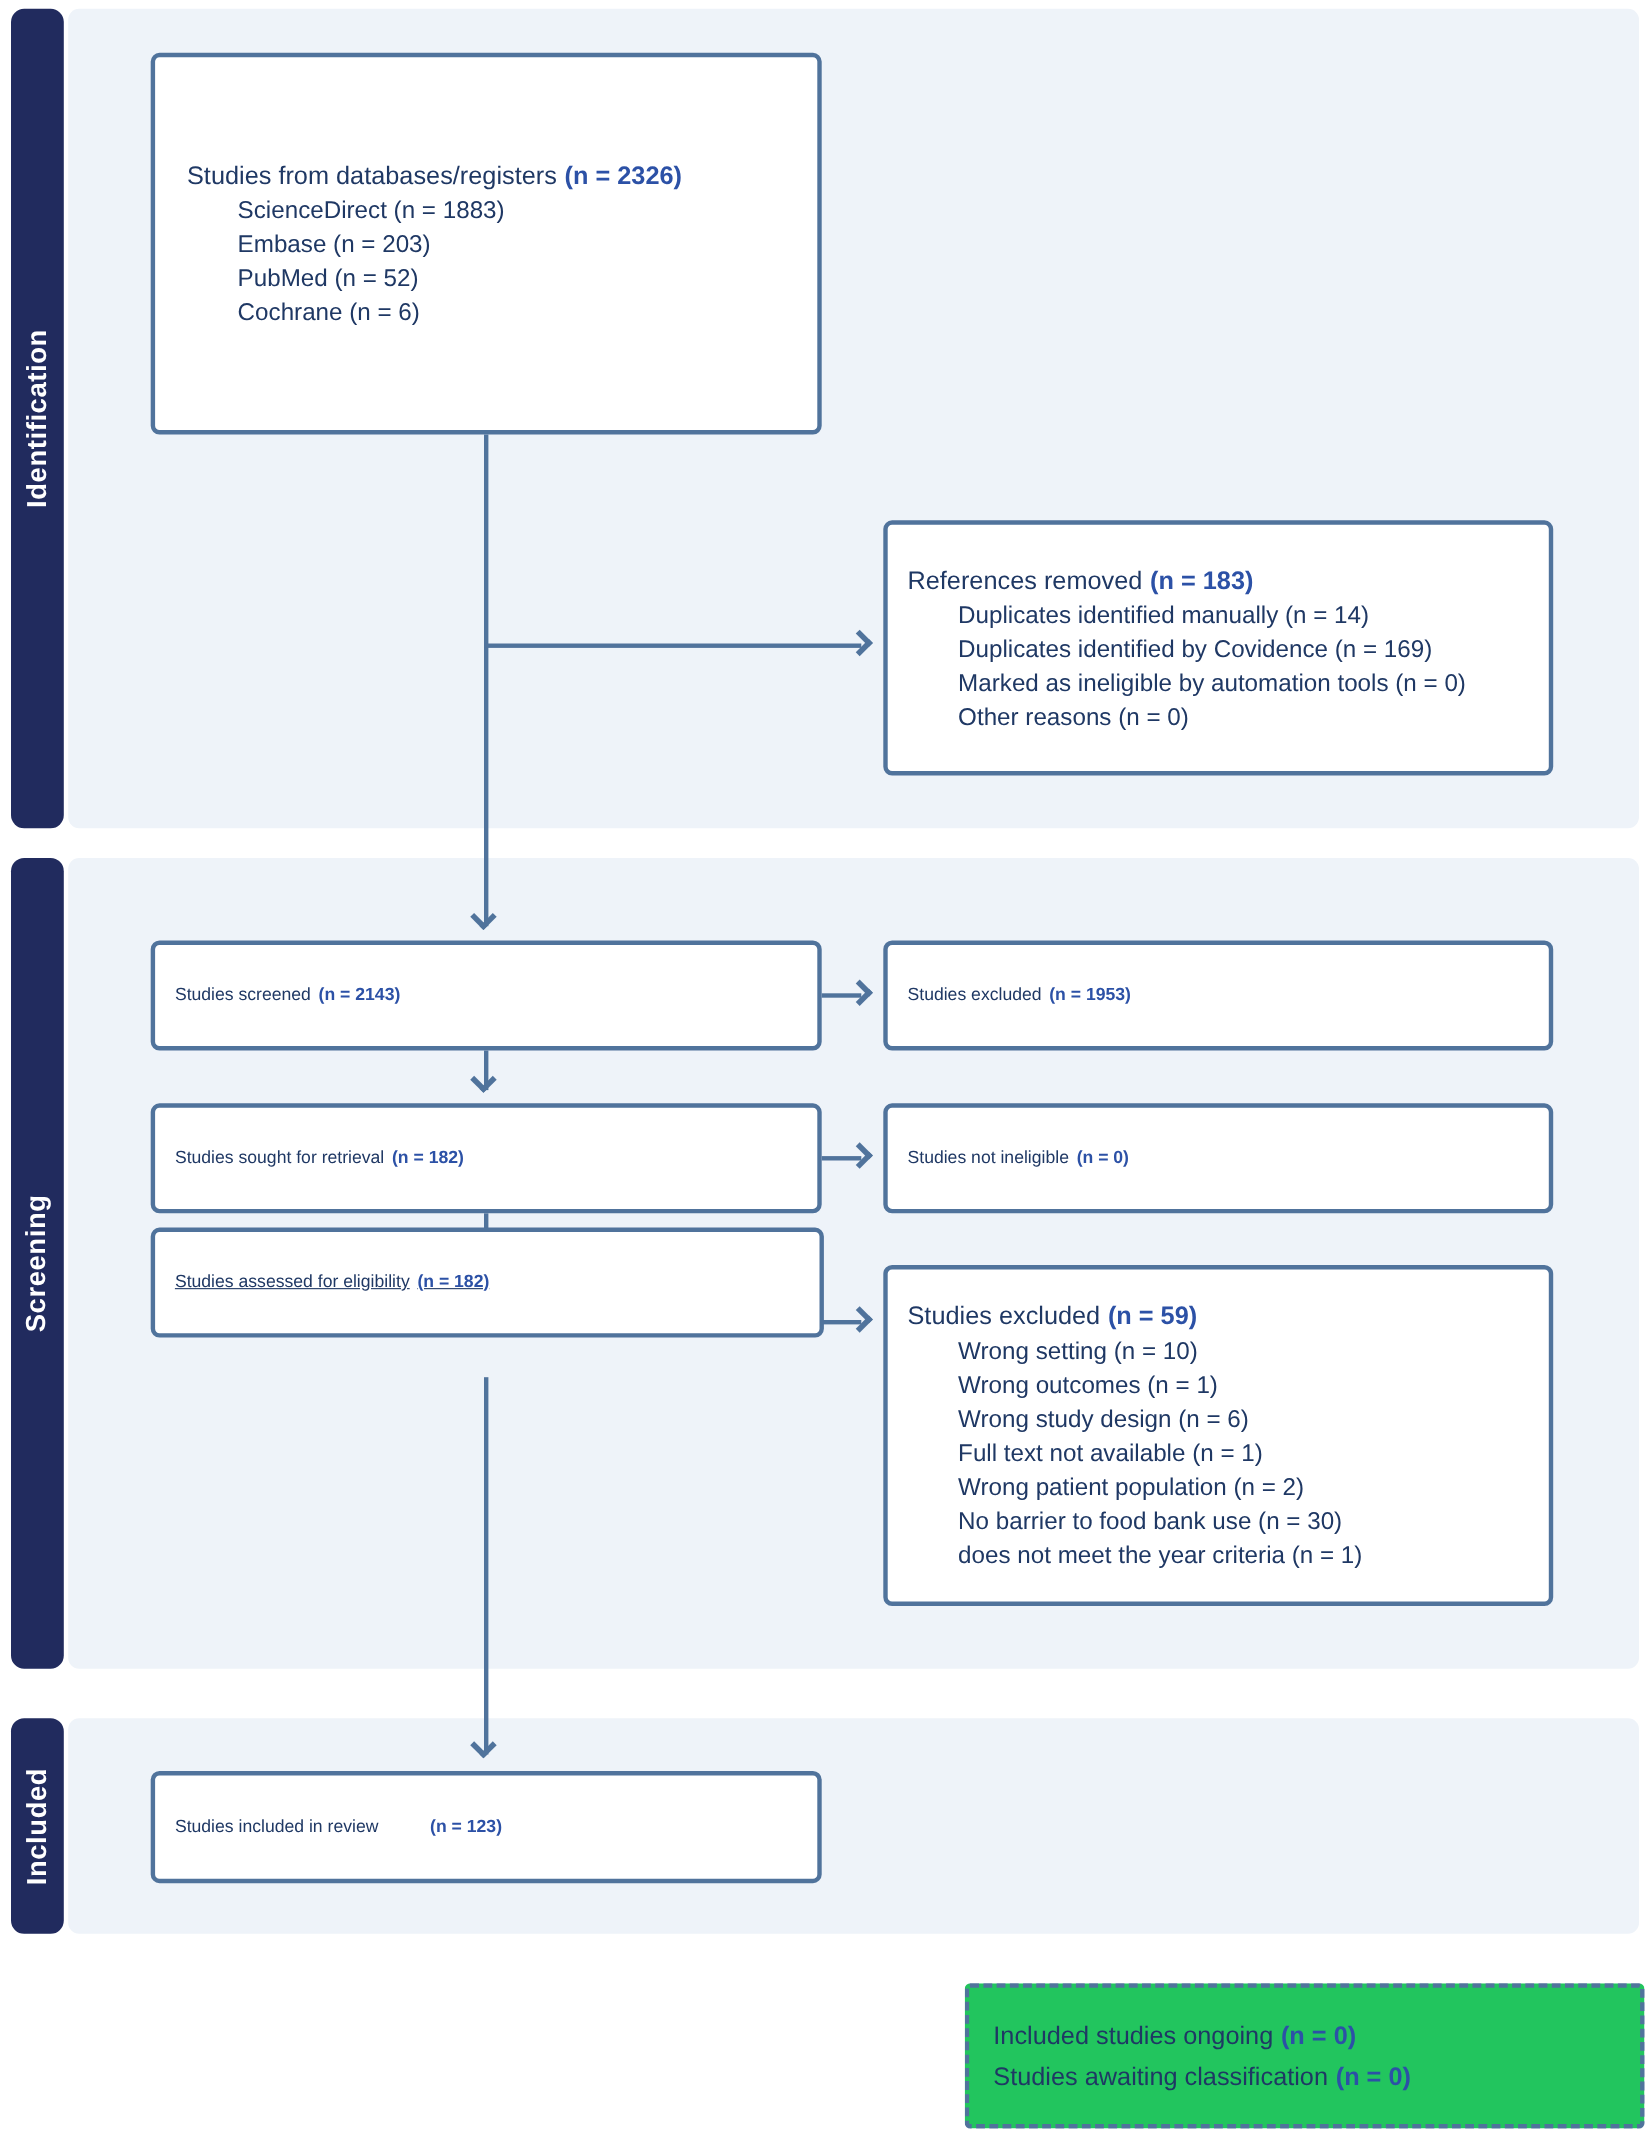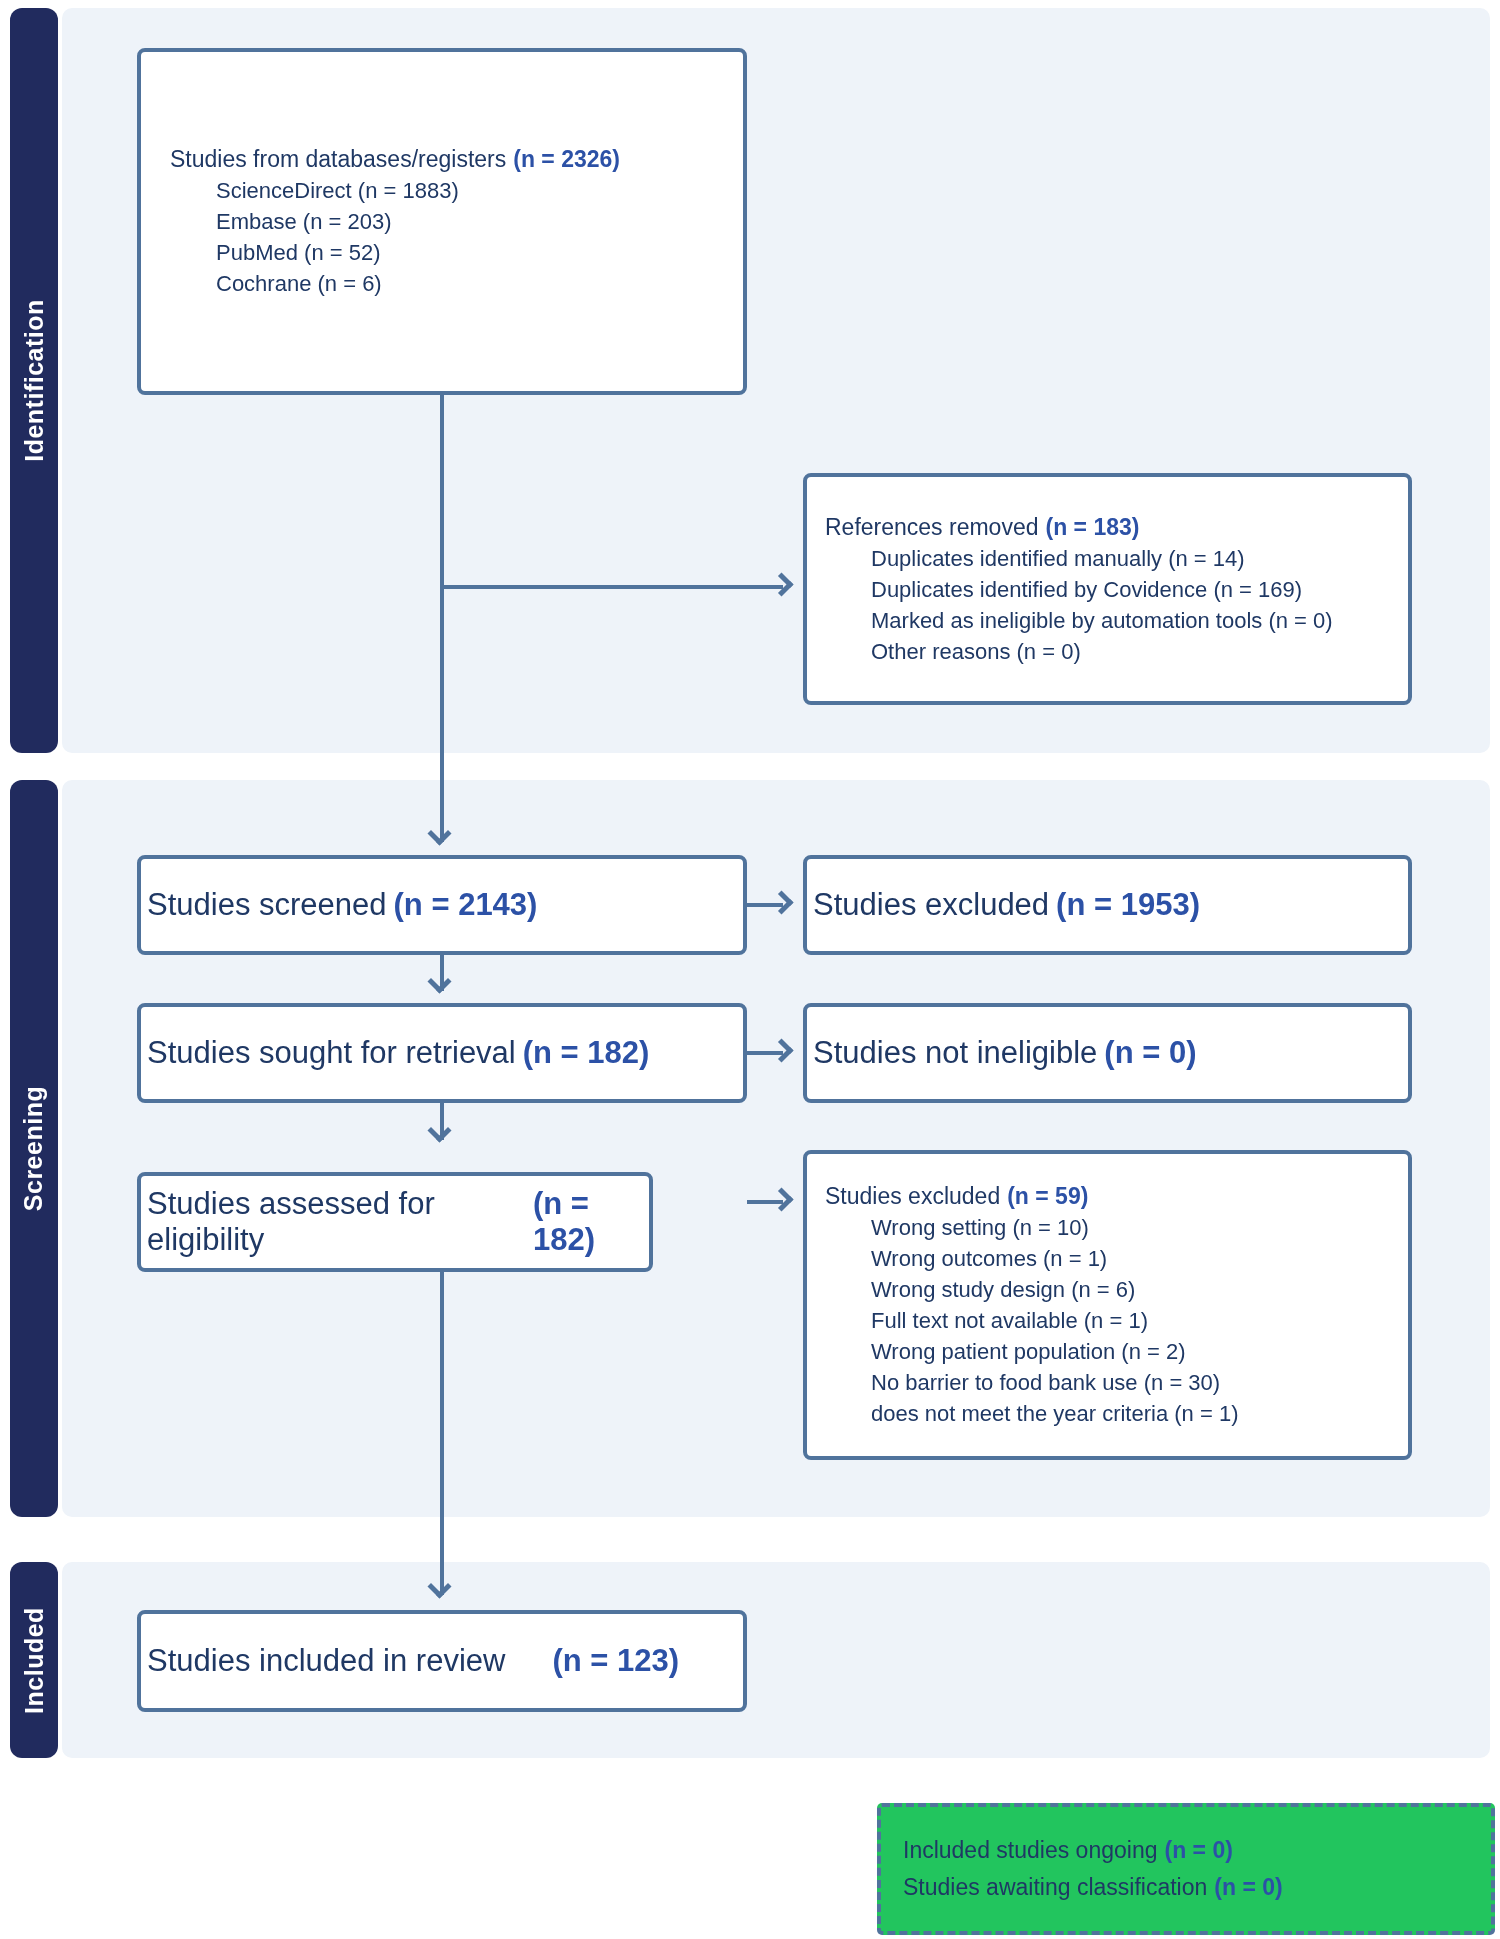--- a/index.html
+++ b/index.html
@@ -20,21 +20,21 @@
   
   .bar{position:absolute;left:10px;width:48px;background:var(--navy);border-radius:12px;
        display:flex;align-items:center;justify-content:center;}
   .bar span{transform:rotate(-90deg);white-space:nowrap;color:#ffffff;font-weight:bold;
        font-size:25px;letter-spacing:.5px;}
 
   
   .box{position:absolute;background:var(--boxbg);border:4px solid var(--line);border-radius:8px;
        color:var(--ink);}
   .box .n{font-weight:bold;color:var(--accent);margin-left:7px;}
-  .single{display:flex;align-items:center;padding-left:6px;font-size:31px;}
+  .single{display:flex;align-items:center;padding-left:18px;font-size:16px;}
   .multi{display:flex;flex-direction:column;justify-content:center;padding-left:18px;
        font-size:22px;line-height:31px;}
   .multi .title{font-size:23px;}
   .multi .item{padding-left:46px;}
   .dashed{border:4px dashed var(--line);border-radius:5px;display:flex;flex-direction:column;
        justify-content:center;padding-left:22px;font-size:23px;line-height:37px;background:#22c55e;}
 
   
   .vline{position:absolute;width:4px;background:var(--line);}
   .hline{position:absolute;height:4px;background:var(--line);}
@@ -114,21 +114,21 @@
   <div class="box single" style="left:137px;top:1003px;width:610px;height:100px;">
     <span>Studies sought for retrieval</span>
       <span class="n">(n = 182)</span>
   </div>
 
   <div class="box single" style="left:803px;top:1003px;width:609px;height:100px;">
     <span>Studies not ineligible</span>
       <span class="n">(n = 0)</span>
   </div>
 
-  <div class="box single" style="left:137px;top:1172px;width:516px;height:100px;">
+  <div class="box single" style="left:137px;top:1116px;width:612px;height:100px;text-decoration:underline;">
     <span>Studies assessed for eligibility</span>
       <span class="n">(n = 182)</span>
   </div>
 
   <div class="box multi" style="left:803px;top:1150px;width:609px;height:310px;">
     <div class="title"><span>Studies excluded</span><span class="n">(n = 59)</span></div>
     <div class="item">Wrong setting (n = 10)</div>
     <div class="item">Wrong outcomes (n = 1)</div>
     <div class="item">Wrong study design (n = 6)</div>
     <div class="item">Full text not available (n = 1)</div>

